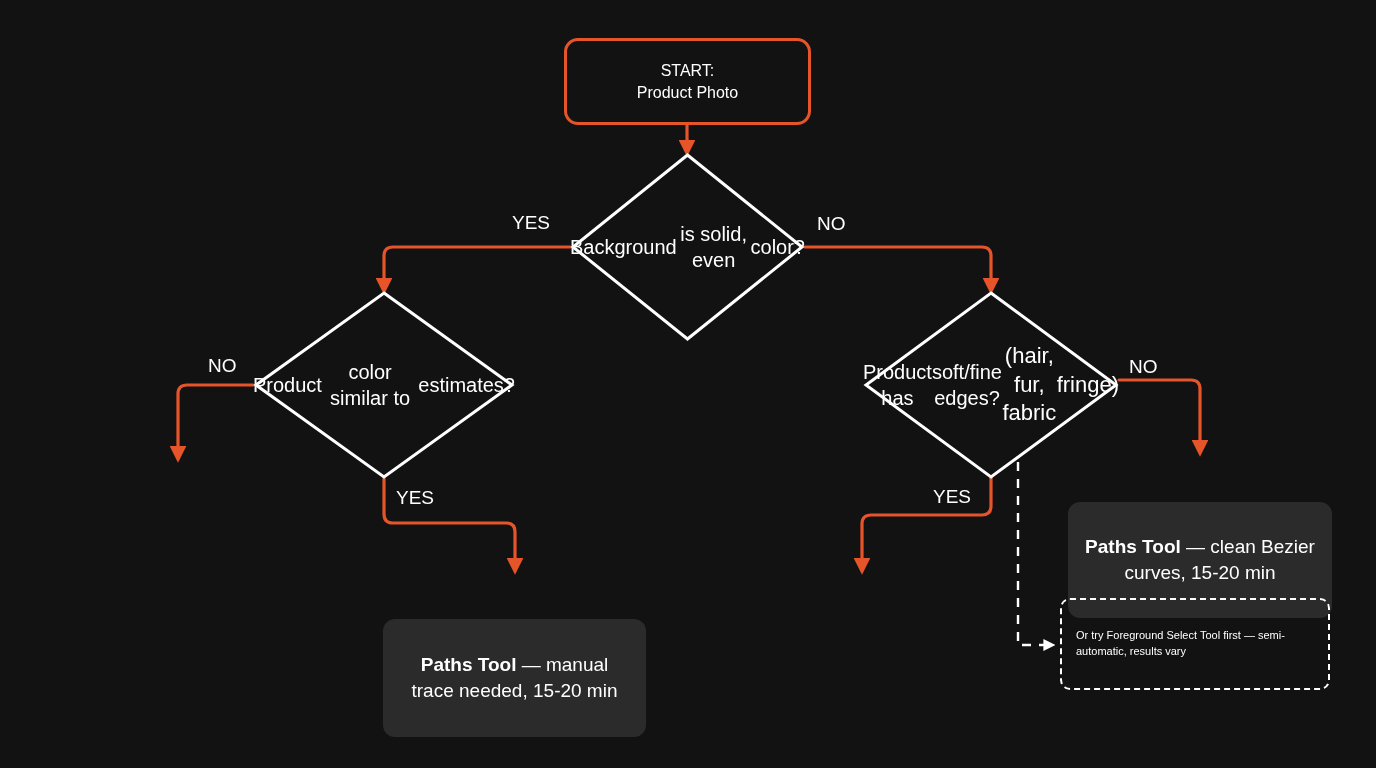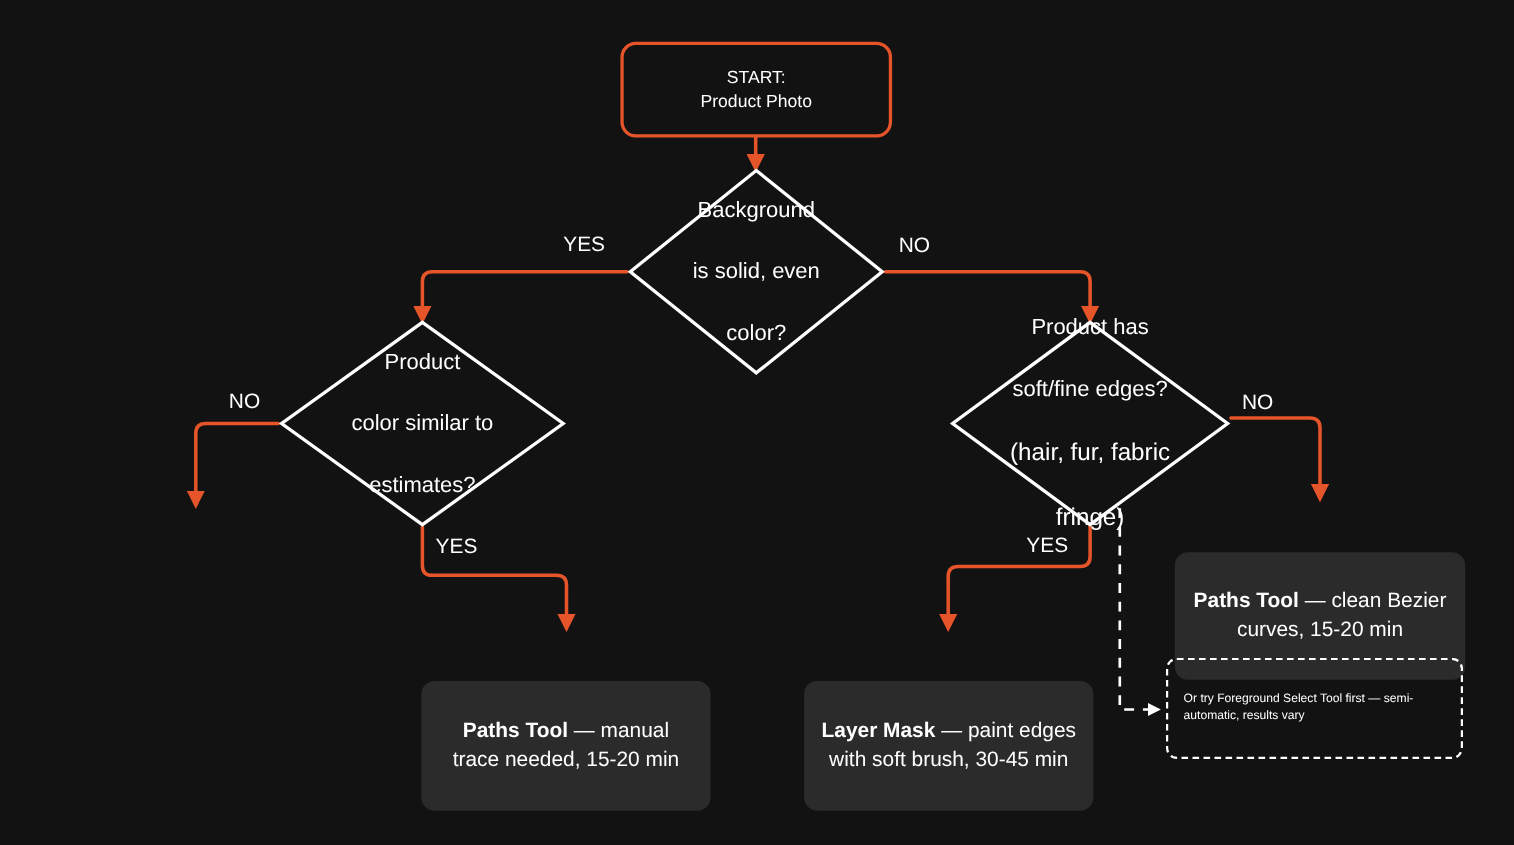--- a/index.html
+++ b/index.html
@@ -52,29 +52,28 @@
   }
   .diamond-wrap svg {
     position: absolute;
     left: 0; top: 0;
     overflow: visible;
   }
   .diamond-text {
     position: absolute;
     inset: 0;
     display: flex;
-    flex-direction: column;
+    flex-direction: row;
     align-items: center;
     justify-content: center;
     text-align: center;
     font-size: 20px;
     line-height: 1.3;
     color: #ffffff;
     pointer-events: none;
-    gap: 30px;
   }
   .diamond-text .small {
     font-size: 22px;
   }
 
   
   .result-box {
     border-radius: 12px;
     background: #2B2B2B;
     color: #ffffff;
@@ -205,25 +204,20 @@
   <div class="edge-label" style="left:933px; top:486px;">YES</div>
   <div class="edge-label" style="left:1129px; top:356px;">NO</div>
 
 
   <div class="node result-box" style="left:383px; top:575px; width:263px; height:118px;">
     <div>
       <b>Paths Tool</b><span> — manual trace needed, 15-20 min</span>
     </div>
   </div>
 
-  <div class="node result-box" style="left:731px; top:575px; width:263px; height:118px;">
-    <div>
-      <b>Layer Mask</b><span> — paint edges with soft brush, 30-45 min</span>
-    </div>
-  </div>
 
   <div class="node result-box" style="left:1068px; top:458px; width:264px; height:116px;">
     <div>
       <b>Paths Tool</b><span> — clean Bezier curves, 15-20 min</span>
     </div>
   </div>
 
   <div class="node dashed-box" style="left:1060px; top:598px; width:270px; height:92px;">
     <div>Or try Foreground Select Tool first — semi-automatic, results vary</div>
   </div>

